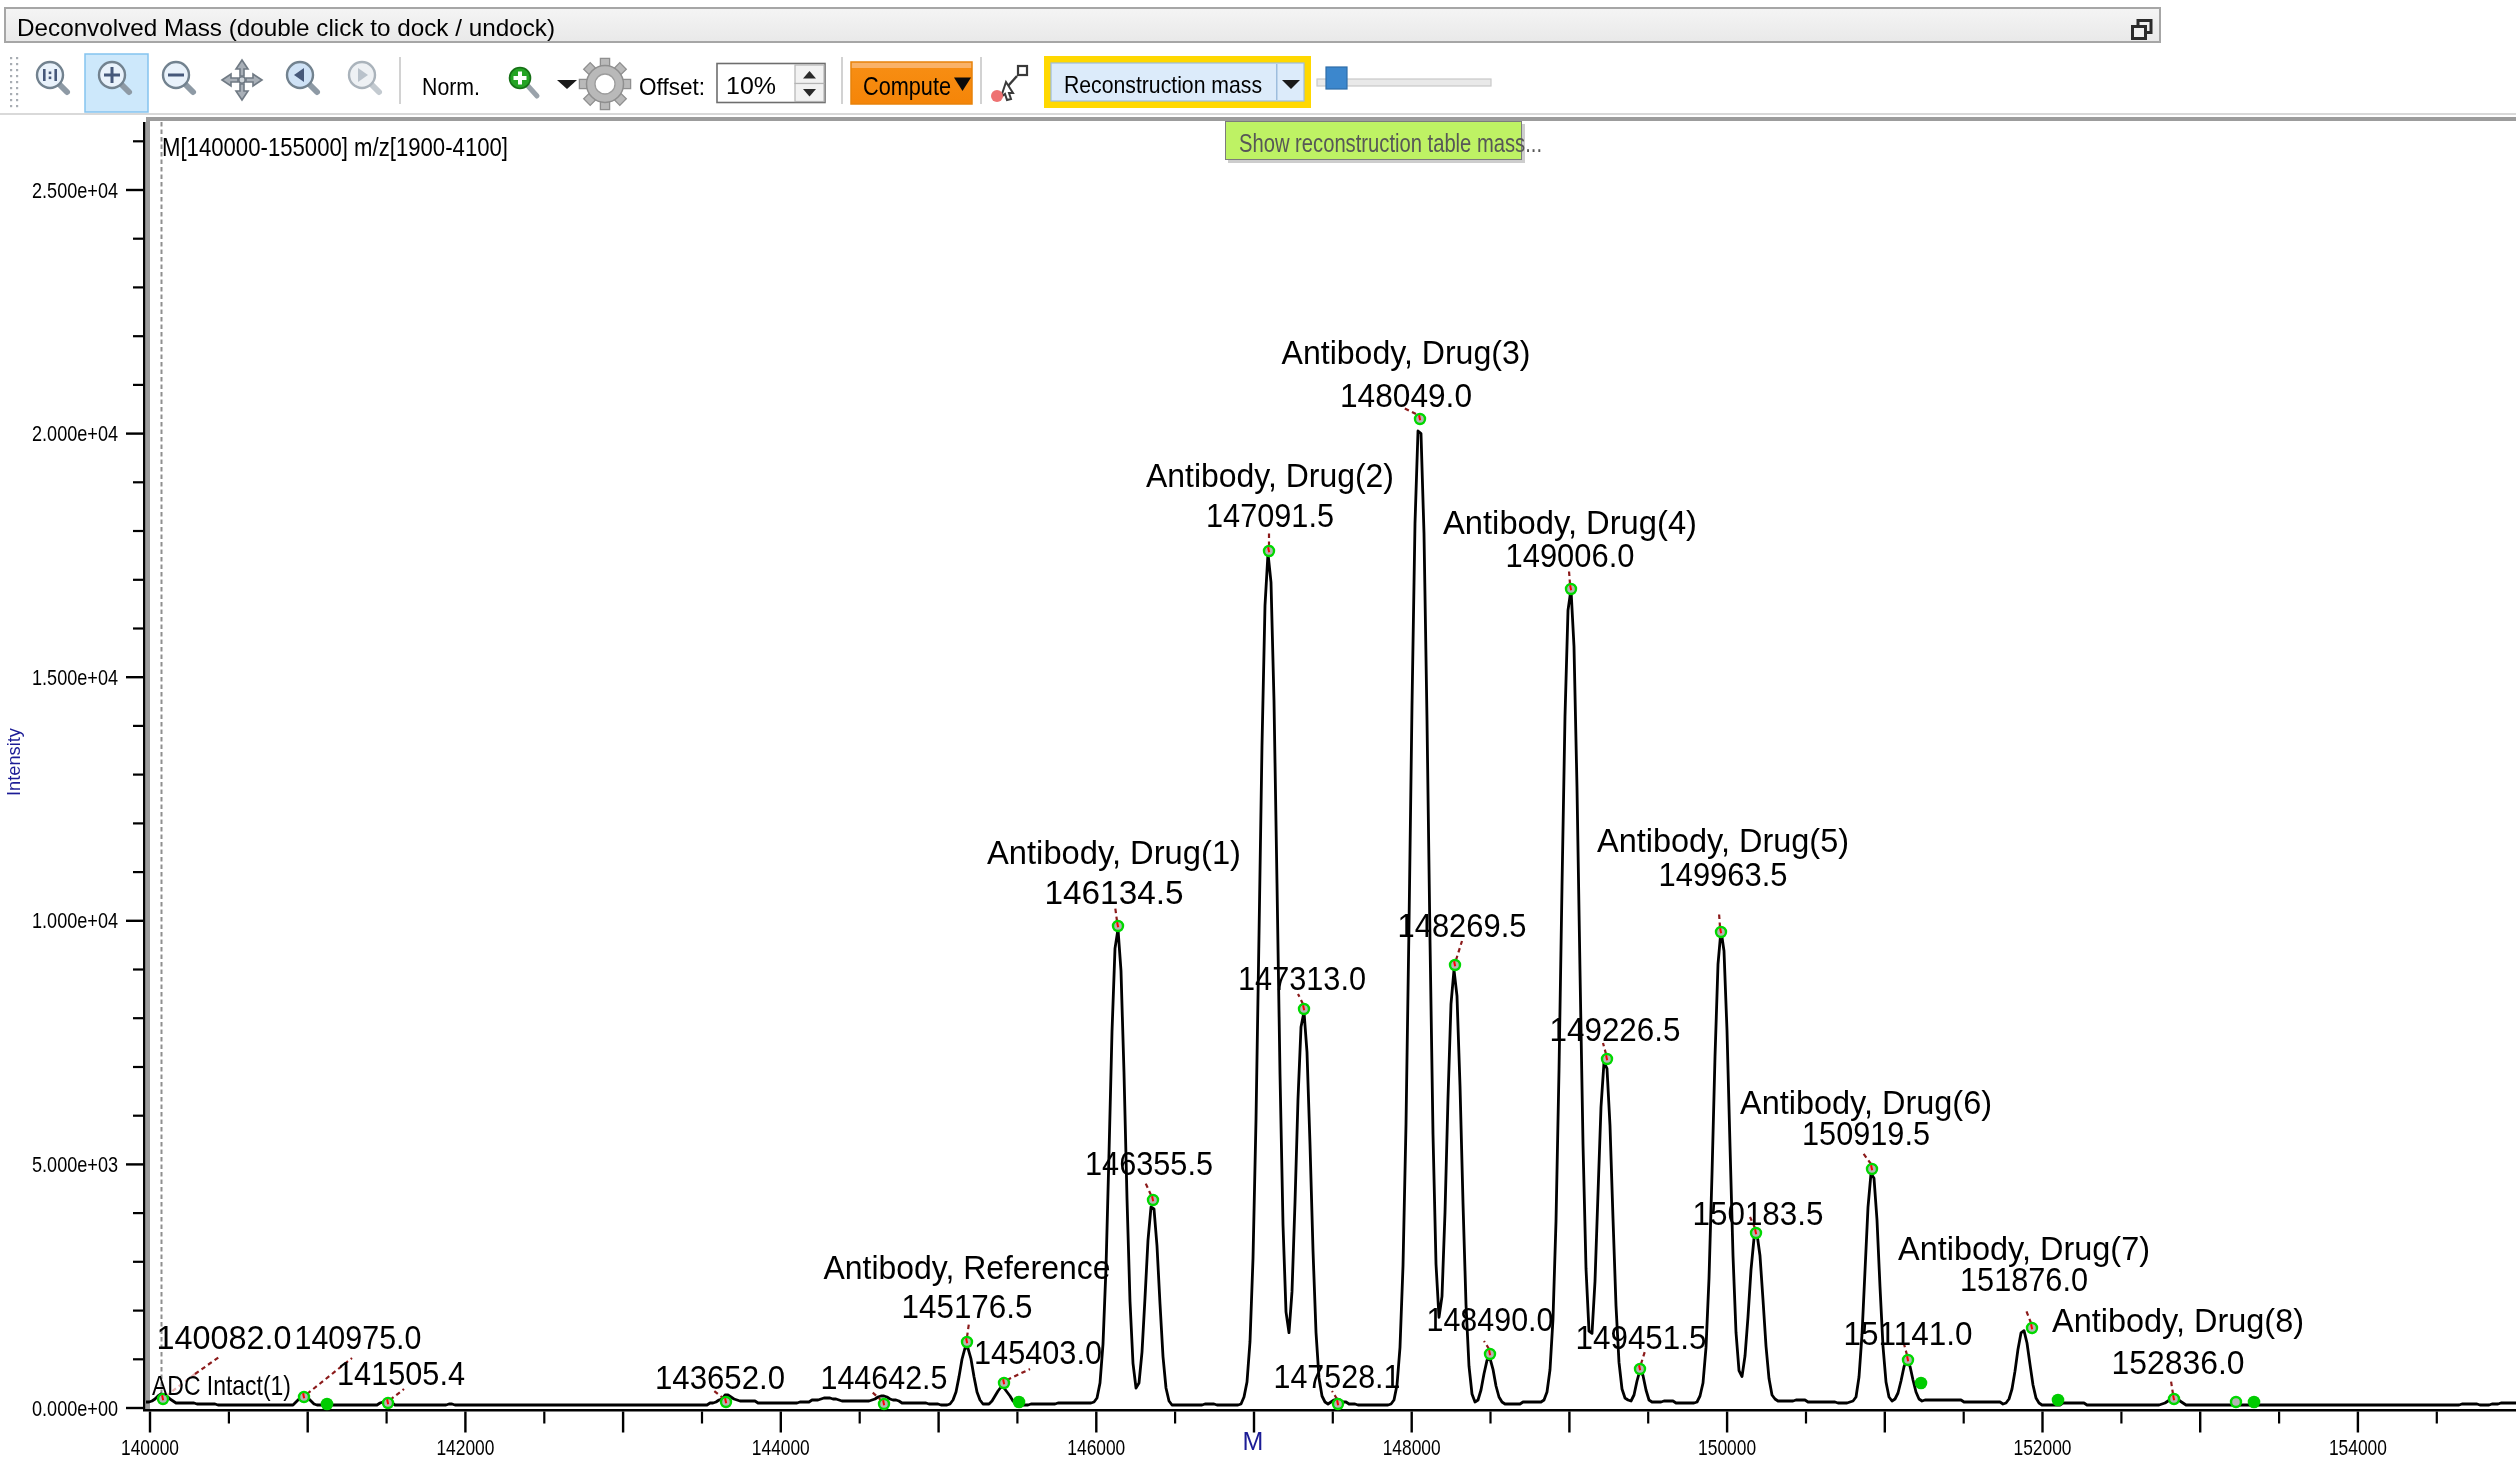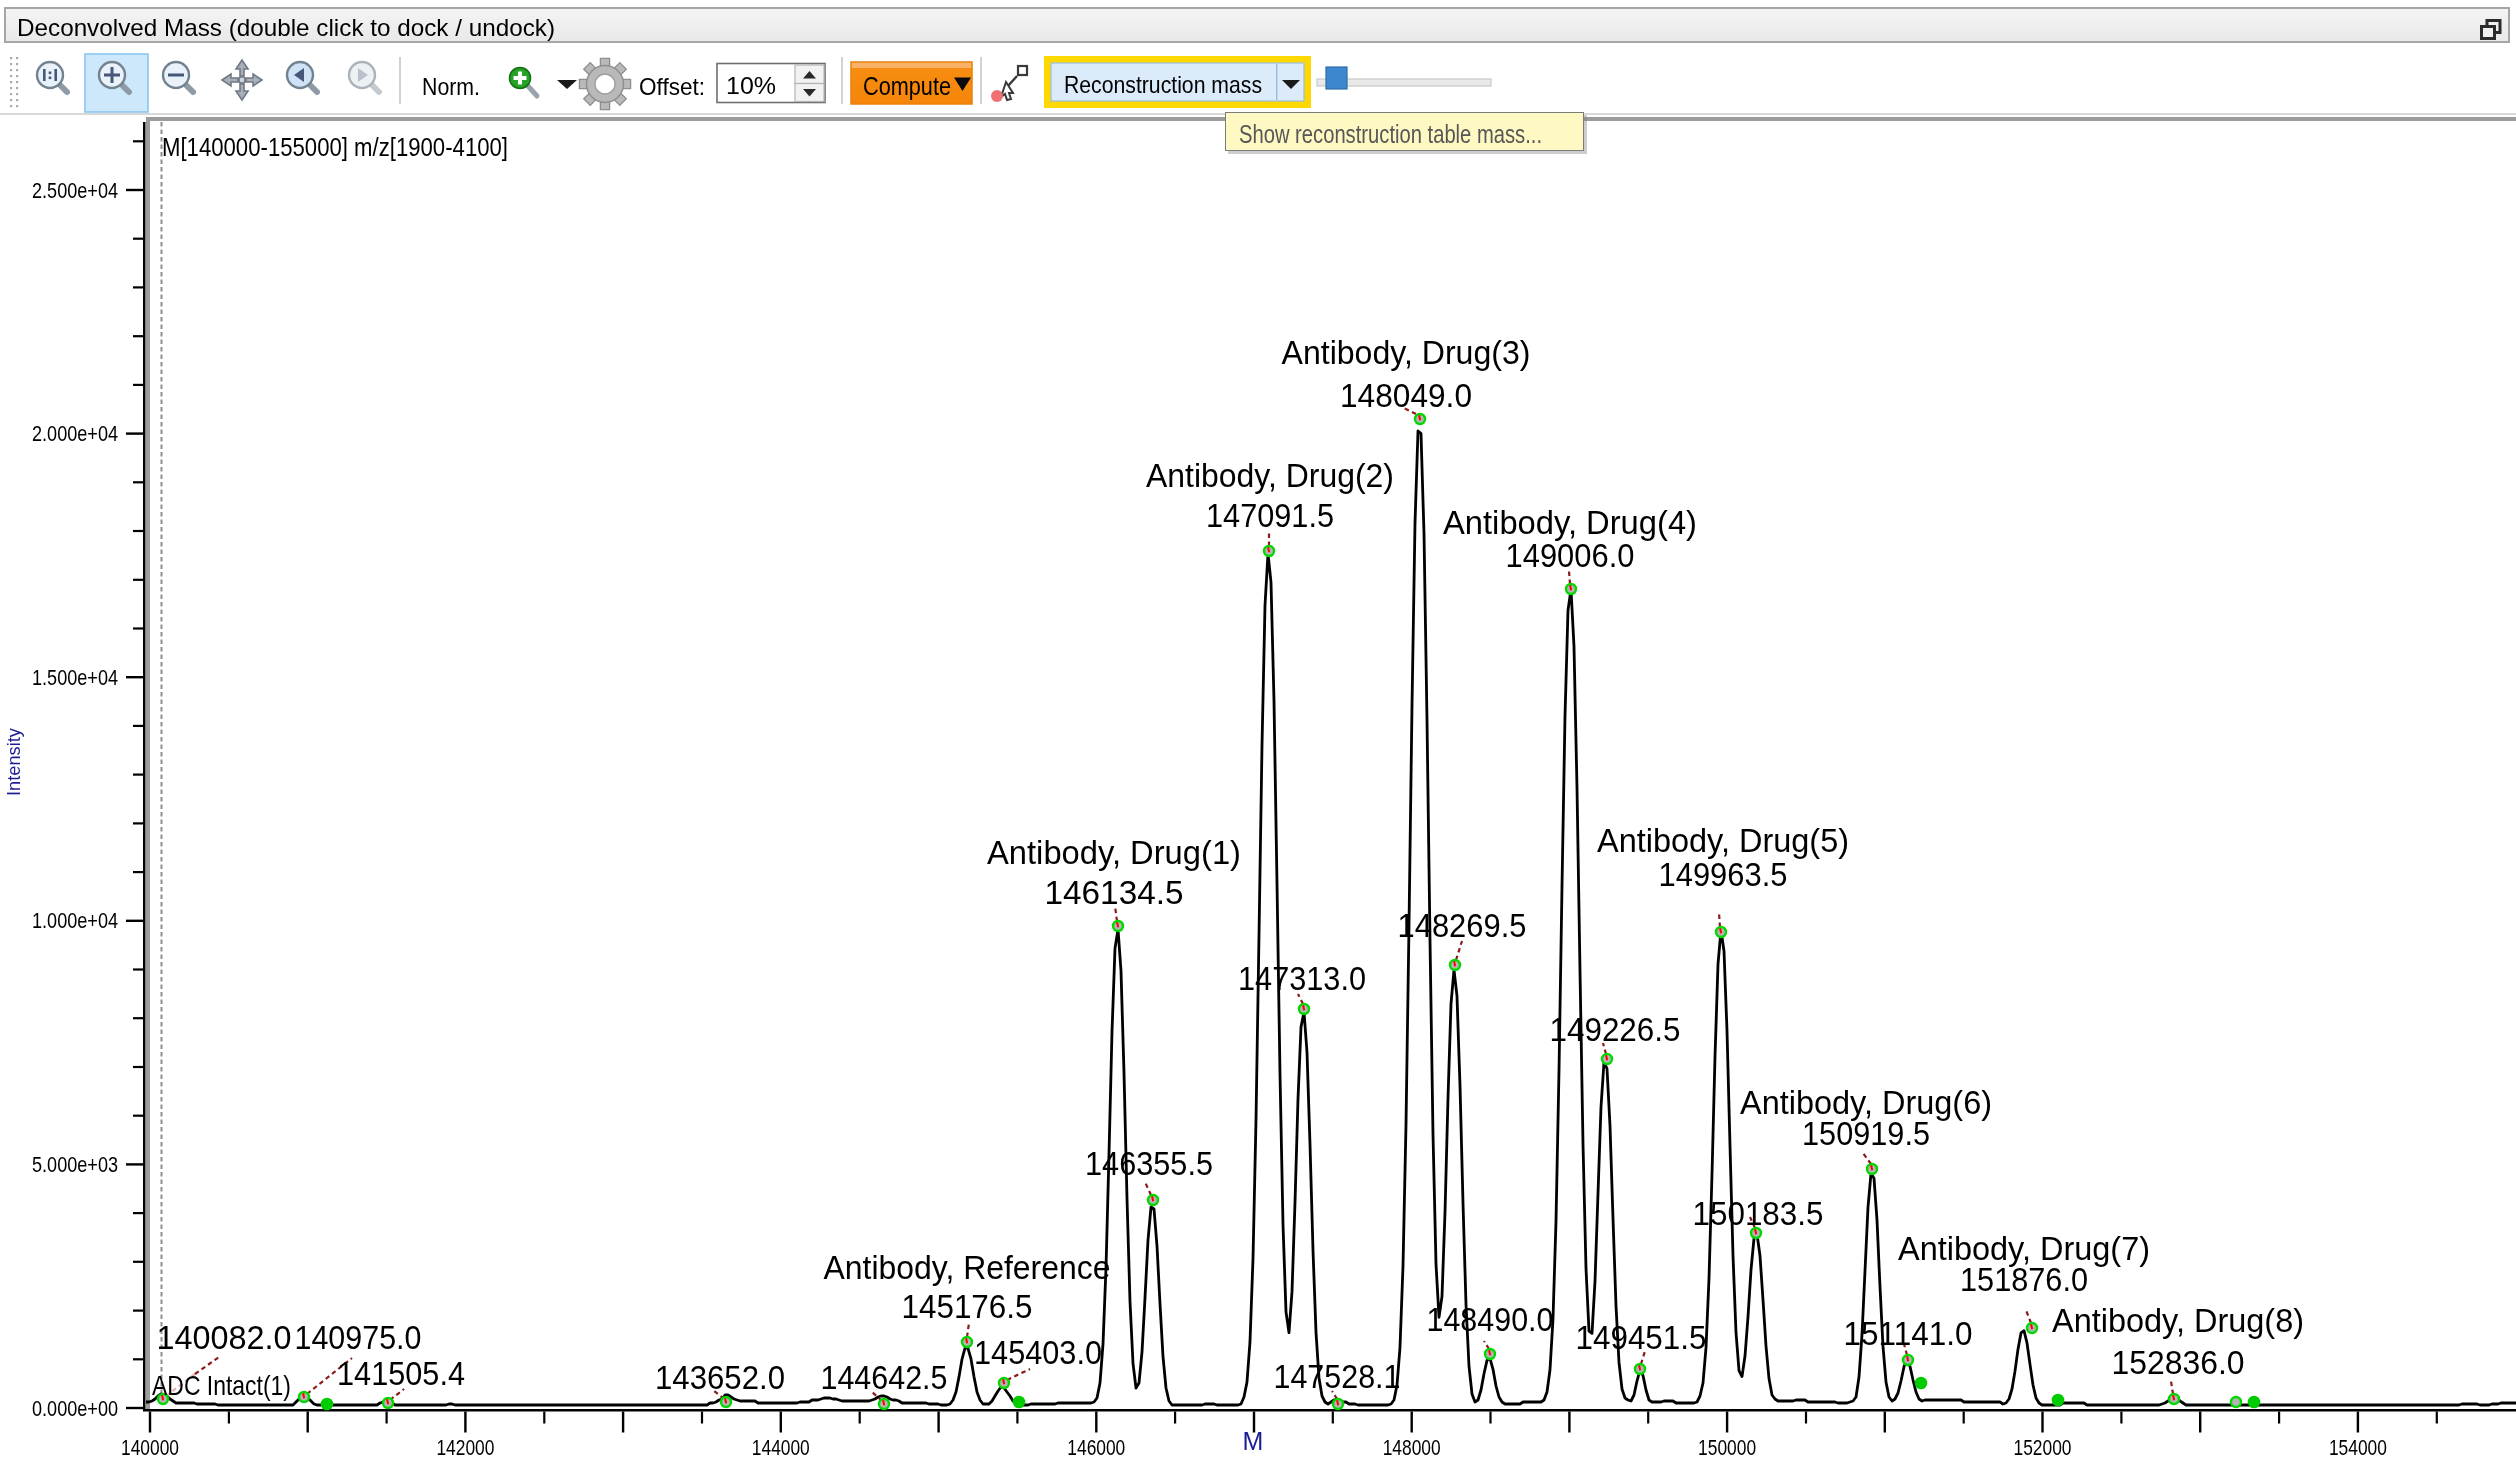--- a/index.html
+++ b/index.html
@@ -1,20 +1,20 @@
 <!DOCTYPE html>
 <html><head><meta charset="utf-8">
 <style>
   html,body { margin:0; padding:0; }
   body { width:2516px; height:1460px; background:#fff; position:relative; overflow:hidden;
          font-family:"Liberation Sans", sans-serif; }
-  .titlebar { position:absolute; left:4px; top:7px; width:2506px; height:36px;
+  .titlebar { position:absolute; left:4px; top:7px; width:2157px; height:36px;
      background:linear-gradient(#f4f4f4,#e9e9e9); border:2px solid #a6a6a6; box-sizing:border-box; }
   .restore { position:absolute; right:6px; top:10px; width:22px; height:21px; }
-  .tooltip { position:absolute; left:1225px; top:112px; width:359px; height:39px; background:#fef9c3;
+  .tooltip { position:absolute; left:1225px; top:121px; width:297px; height:39px; background:#bef264;
      border:1.6px solid #7c7c7c; box-sizing:border-box; box-shadow:3px 3px 0 rgba(130,130,130,0.4); z-index:5; }
 </style></head>
 <body>
 <div class="titlebar">
 <svg width="2502" height="32" style="position:absolute;left:0;top:0">
 <text x="11" y="27" font-size="24" textLength="538" lengthAdjust="spacingAndGlyphs" fill="#000" font-family="Liberation Sans, sans-serif">Deconvolved Mass (double click to dock / undock)</text>
 </svg>
 <svg class="restore" viewBox="0 0 22 21">
       <rect x="7" y="1.5" width="13" height="12" fill="none" stroke="#2b2b2b" stroke-width="3"></rect>
       <rect x="1.5" y="7.5" width="13" height="12" fill="#f0f0f0" stroke="#2b2b2b" stroke-width="3"></rect>

